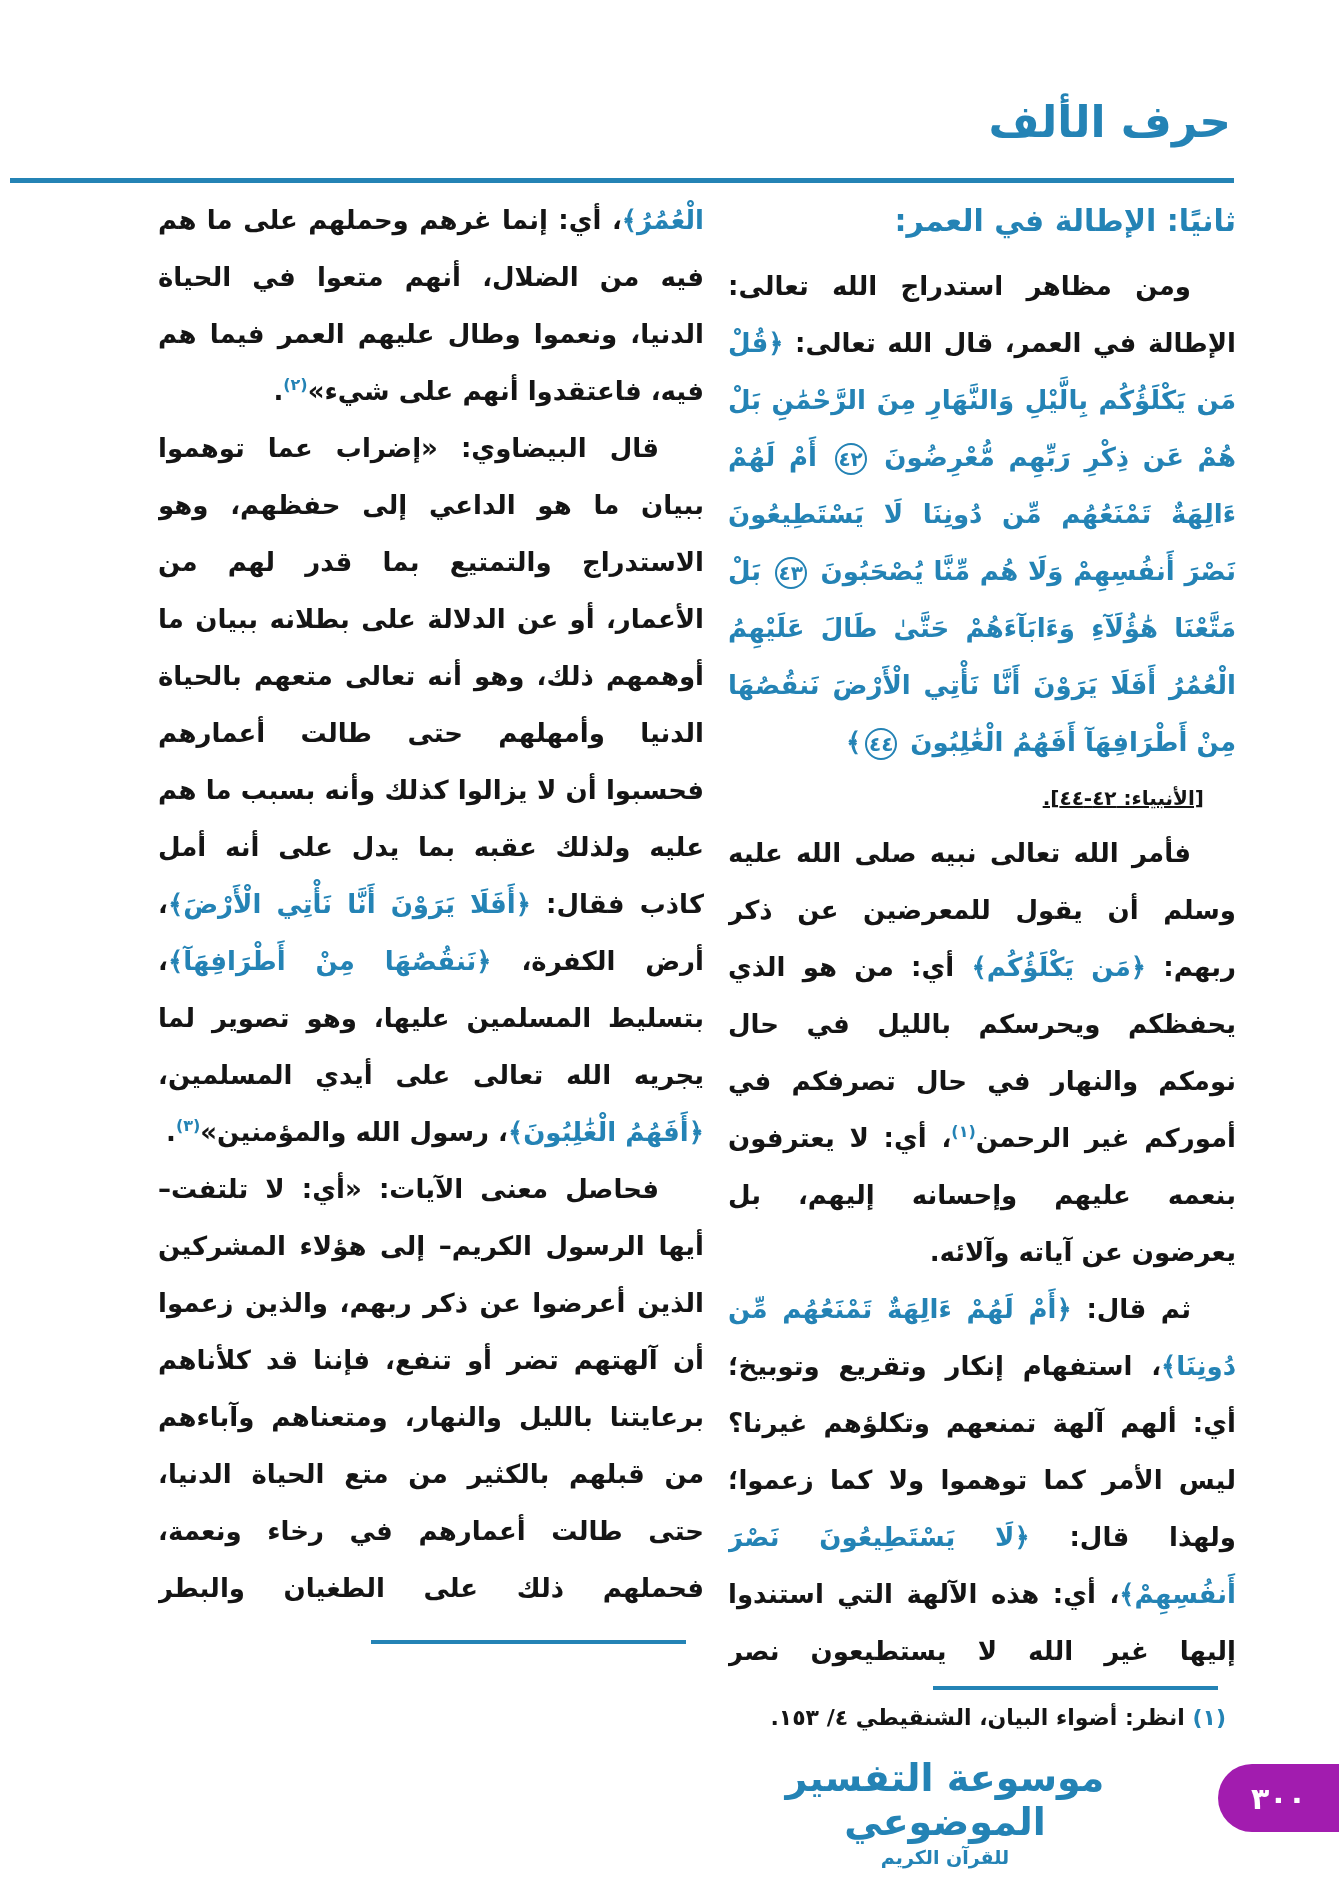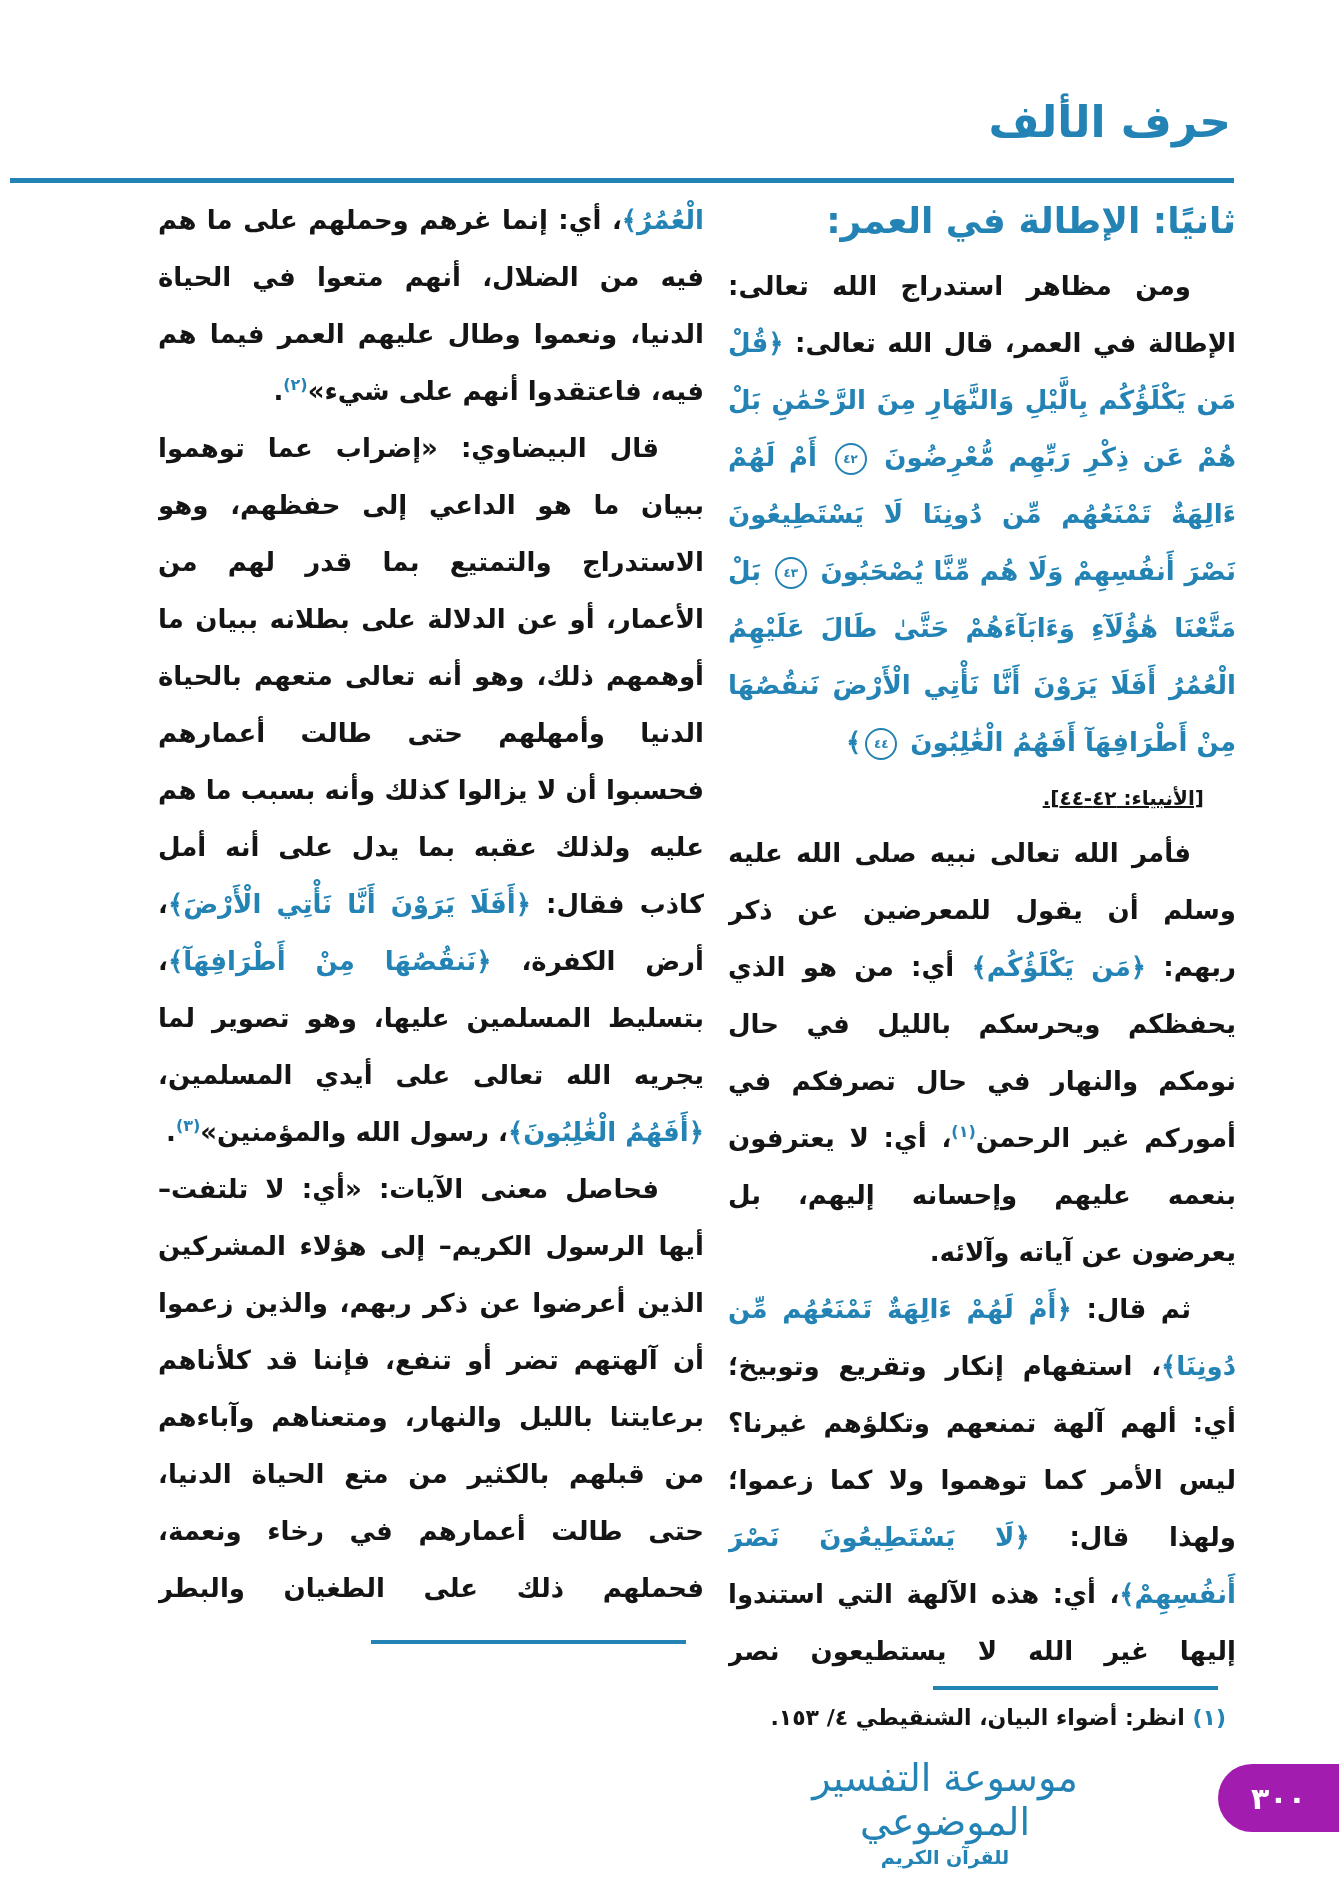--- a/index.html
+++ b/index.html
@@ -14,43 +14,43 @@
 
   
   .columns { position:absolute; top:192px; right:103px; left:158px; display:flex; gap:24px; }
   .col { display:flex; flex-direction:column; }
   .col-right { width:508px; }
   .col-left { width:546px;align-items:center; }
   .col-body { overflow:hidden; }
   .col-right .col-body { height:1488px; }
   .col-left  .col-body { height:1442px; }
 
-  .col-heading { color:var(--accent); font-size:36px; font-weight:bold; line-height:58px; margin-bottom:8px; }
+  .col-heading { color:var(--accent); font-size:30px; font-weight:bold; line-height:58px; margin-bottom:8px; }
 
   .para { font-size:26px; font-weight:bold; color:var(--ink); line-height:57px;
     text-align:justify; text-justify:inter-word; }
   .para.indent { text-indent:45px; }
   .ref-line { font-size:20px; font-weight:bold; color:var(--ink); line-height:54px; padding-right:32px;text-decoration:underline; }
 
   .seg-n { color:var(--ink); }
   .seg-q { color:var(--accent); }
   .seg-aya { display:inline-block; color:var(--accent); border:2px solid var(--accent);
     border-radius:50%; width:32px; height:32px; line-height:28px; text-align:center;
-    font-size:12px; vertical-align:middle; margin:0 4px; text-indent:0; }
+    font-size:20px; vertical-align:middle; margin:0 4px; text-indent:0; }
   .seg-sup { color:var(--accent); font-size:16px; vertical-align:super; line-height:0; }
 
   .fn-rule { height:4px; background:var(--accent); margin:6px 18px 10px auto; }
   .col-right .fn-rule { width:285px; }
   .col-left  .fn-rule { width:315px; }
   .footnote { font-size:22px; font-weight:bold; color:var(--ink); line-height:36px; padding-right:10px; }
   .fn-num { color:var(--accent); }
 
   
   .publisher-logo { position:absolute; top:1756px; left:780px; width:330px; text-align:center; color:var(--accent); }
-  .logo-main { font-size:38px; font-weight:normal; line-height:44px; letter-spacing:-1px; }
+  .logo-main { font-size:38px; font-weight:bold; line-height:44px; letter-spacing:-1px; }
   .logo-sub { font-size:19px; font-weight:bold; line-height:26px; }
   .page-number-tab { position:absolute; top:1764px; right:0; width:121px; height:68px;
     background:#a21caf; border-radius:34px 0 0 34px; color:#ffffff; font-size:30px; font-weight:bold;
     display:flex; align-items:center; justify-content:center; }
 </style>
 </head>
 <body>
 
 <div class="page">
 

